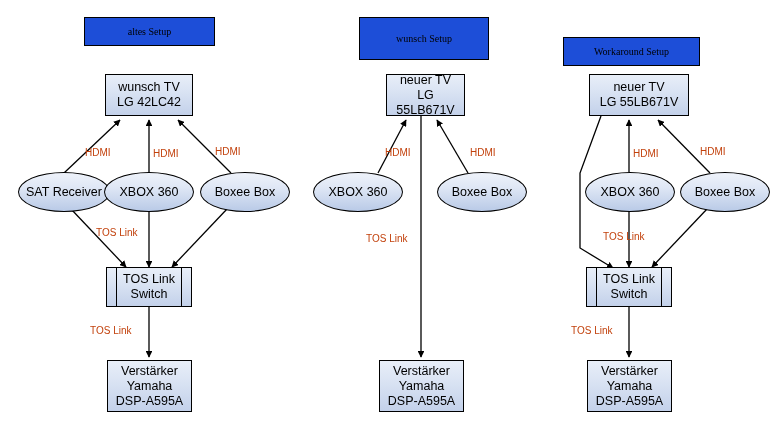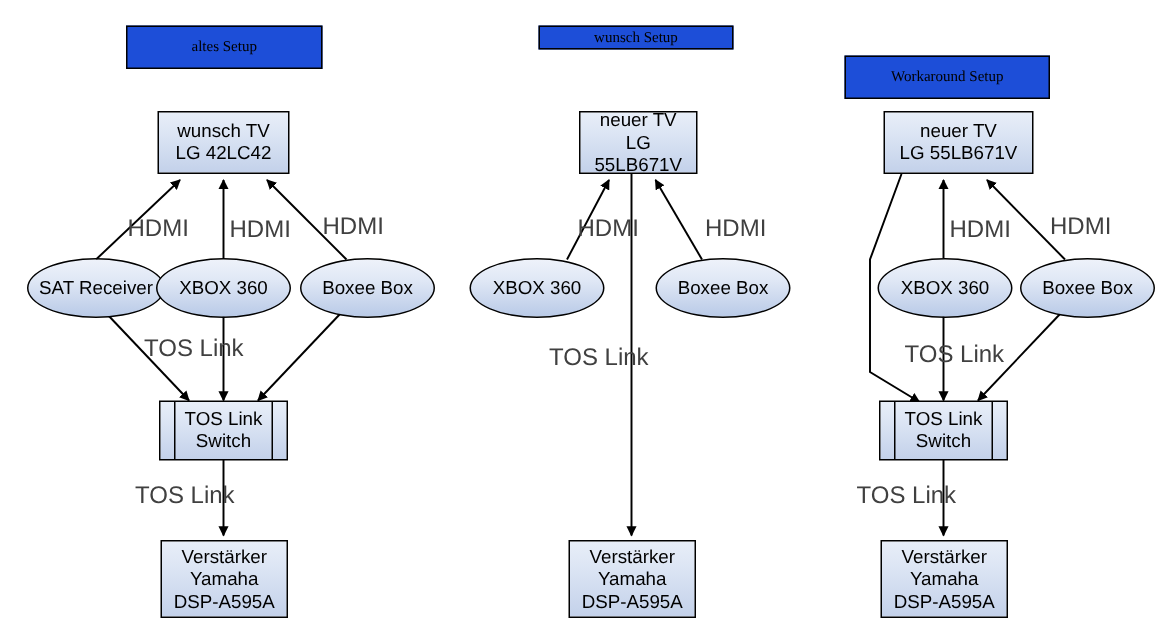--- a/index.html
+++ b/index.html
@@ -67,22 +67,22 @@
     border-left: 1.2px solid #000000;
   }
   .node-switch .bar-l { left: 9px; }
   .node-switch .bar-r { right: 9px; }
   .node-switch .sw-label {
     position: relative;
     z-index: 2;
   }
   .edge-label {
     position: absolute;
-    color: #404040;
-    font-size: 16px;
+    color: #c2410c;
+    font-size: 10px;
     line-height: 14px;
     white-space: nowrap;
     background: transparent;
     z-index: 2;
   }
   .line { stroke: #000000; stroke-width: 1.3; fill: none; }
 </style>
 </head>
 <body>
 
@@ -161,21 +161,21 @@
     <span>Yamaha</span>
     <span>DSP-A595A</span>
   </div>
 
   <div class="edge-label" style="left:85px; top:146px;"><span>HDMI</span></div>
   <div class="edge-label" style="left:153px; top:147px;"><span>HDMI</span></div>
   <div class="edge-label" style="left:215px; top:145px;"><span>HDMI</span></div>
   <div class="edge-label" style="left:96px; top:226px;"><span>TOS Link</span></div>
   <div class="edge-label" style="left:90px; top:324px;"><span>TOS Link</span></div>
 
-  <div class="node node-title" style="left:359px; top:17px; width:130px; height:16px;">
+  <div class="node node-title" style="left:359px; top:17px; width:130px; height:43px;">
     <span>wunsch Setup</span>
   </div>
 
   <div class="node node-box" style="left:386px; top:74px; width:79px; height:42px;">
     <span>neuer TV</span>
     <span>LG 55LB671V</span>
   </div>
 
   <div class="node node-ellipse" style="left:313px; top:172px; width:90px; height:40px;">
     <span>XBOX 360</span>

